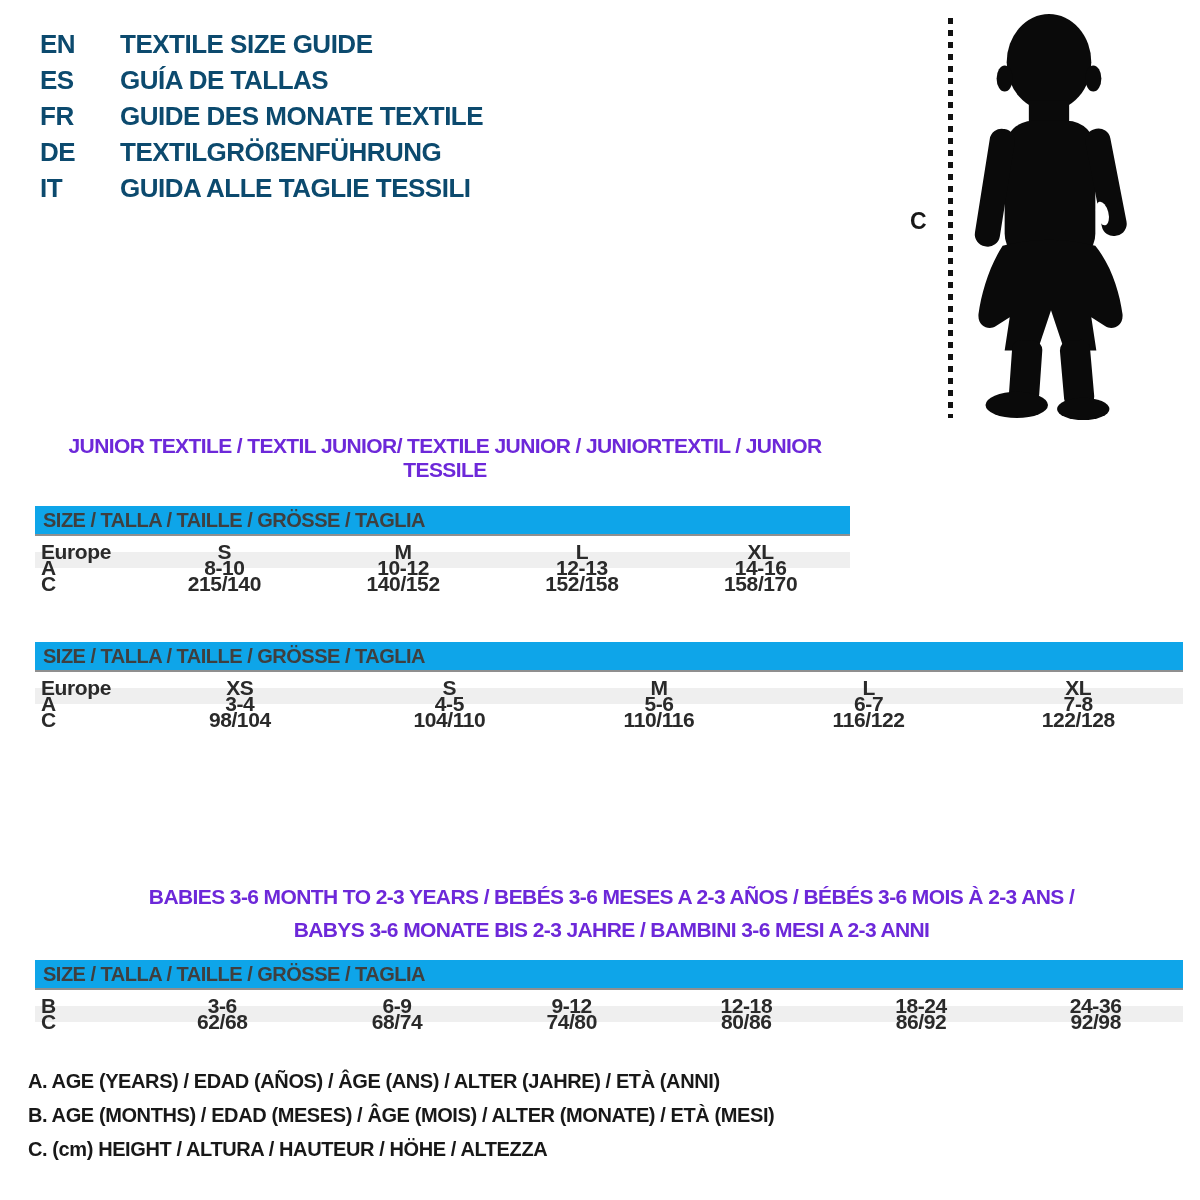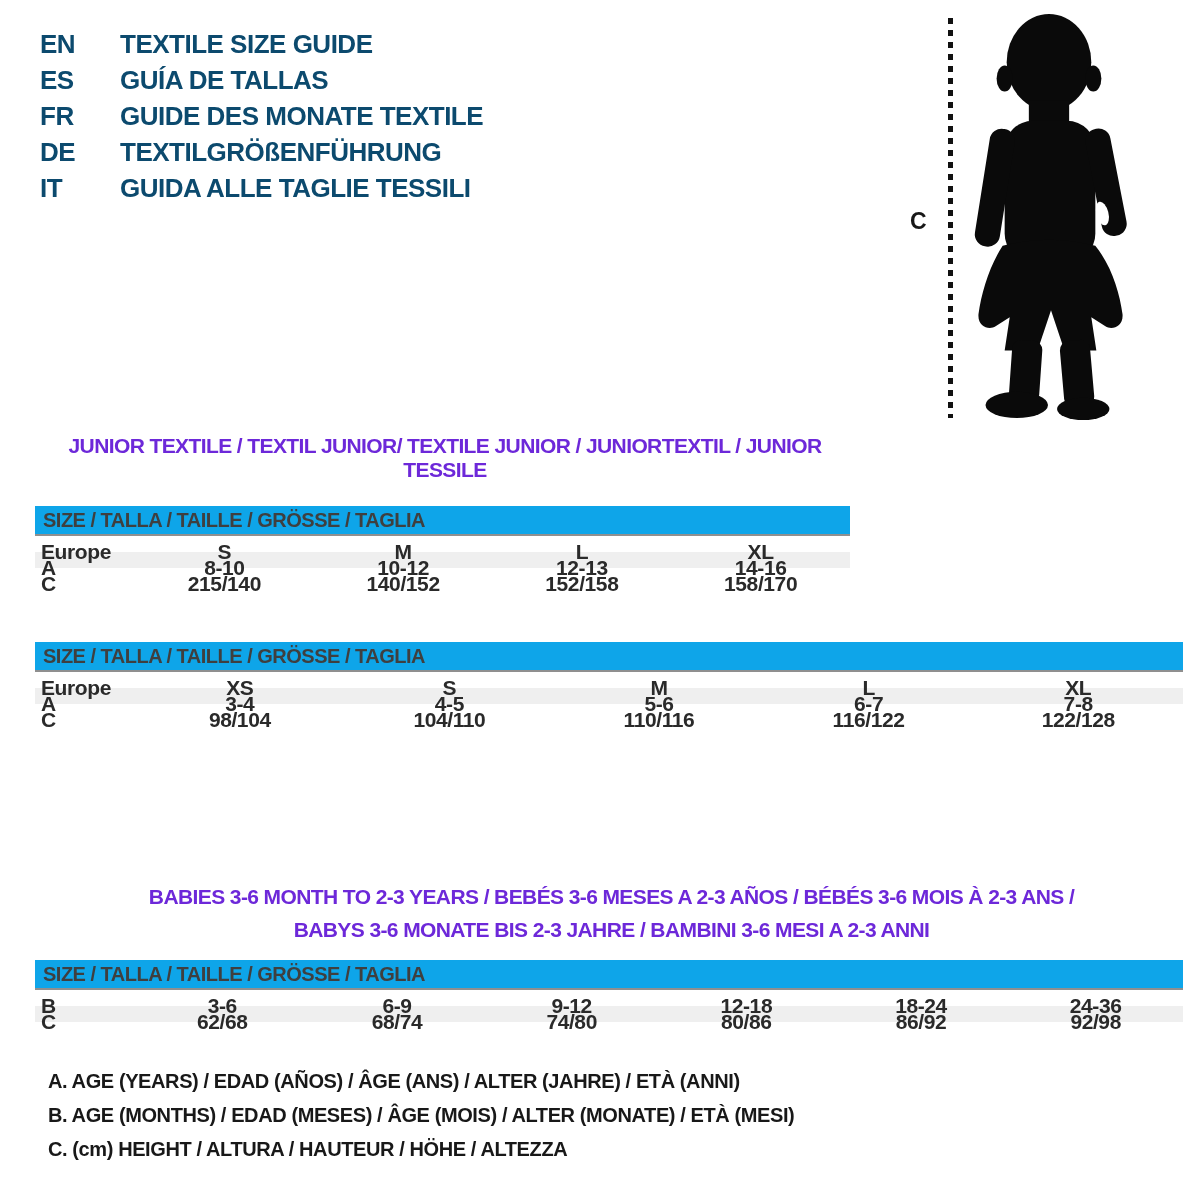--- a/index.html
+++ b/index.html
@@ -31,21 +31,21 @@
     font-weight:700;font-size:20px;letter-spacing:-0.5px;padding-left:8px;
     border-bottom:2px solid #8f8f8f;}
   .t-row{display:grid;height:16px;line-height:32px;font-size:21px;font-weight:700;letter-spacing:-0.4px;color:#2a2a2a;}
   .cols-4{grid-template-columns:100px repeat(4,1fr);}
   .cols-5{grid-template-columns:100px repeat(5,1fr);}
   .cols-6{grid-template-columns:100px repeat(6,1fr);}
   .t-cell{text-align:center;}
   .t-cell.label{text-align:left;padding-left:6px;}
   .t-row.striped{background:#efefef;}
   
-  .legend{position:absolute;left:48px;top:1064px;}
+  .legend{position:absolute;left:28px;top:1064px;}
   .legend-row{font-size:20px;font-weight:700;letter-spacing:-0.4px;line-height:34px;color:#181818;}
 </style>
 </head>
 <body>
 
 <div class="page">
 
   <div class="languages">
     <div class="lang-row">
       <span class="lang-code">EN</span>

